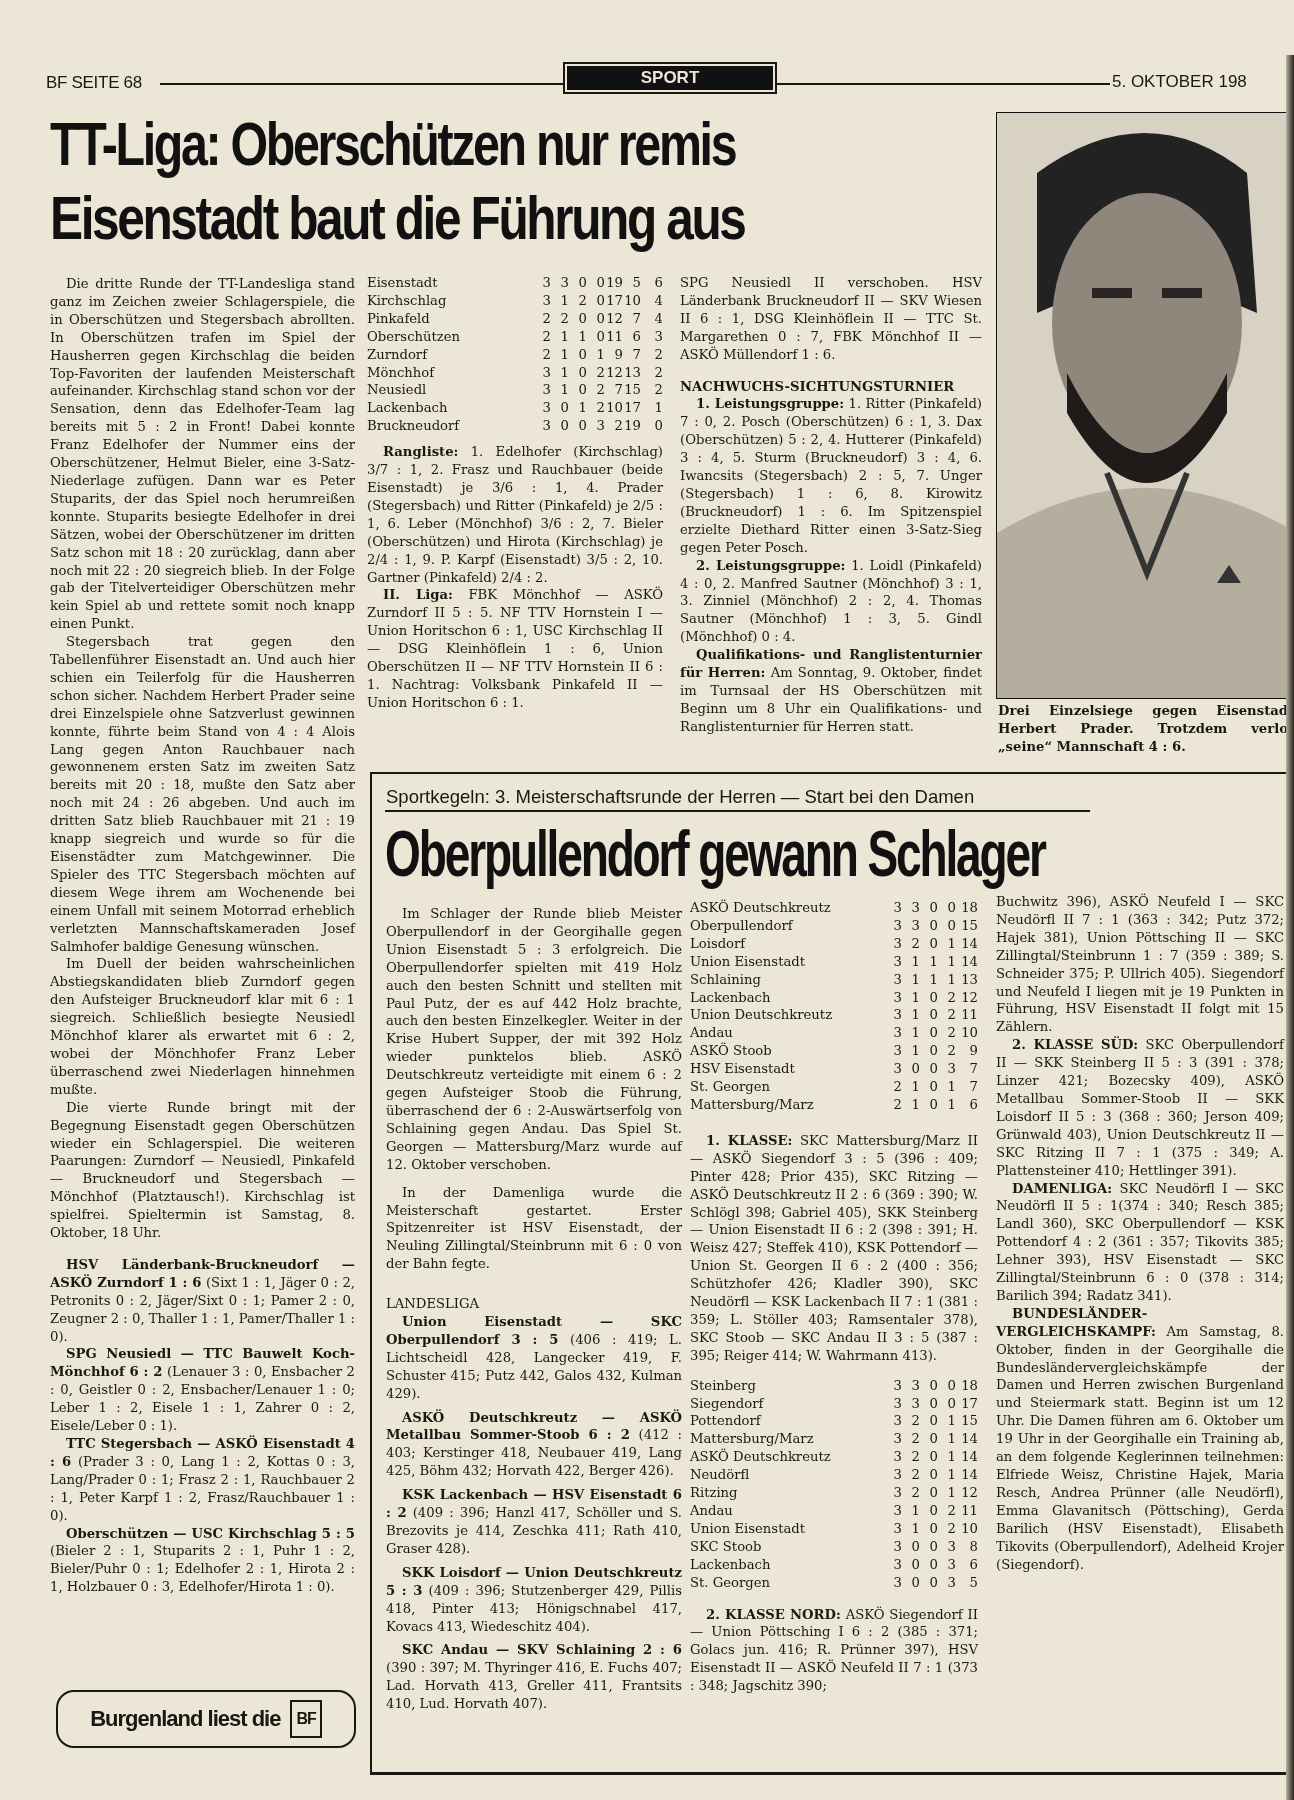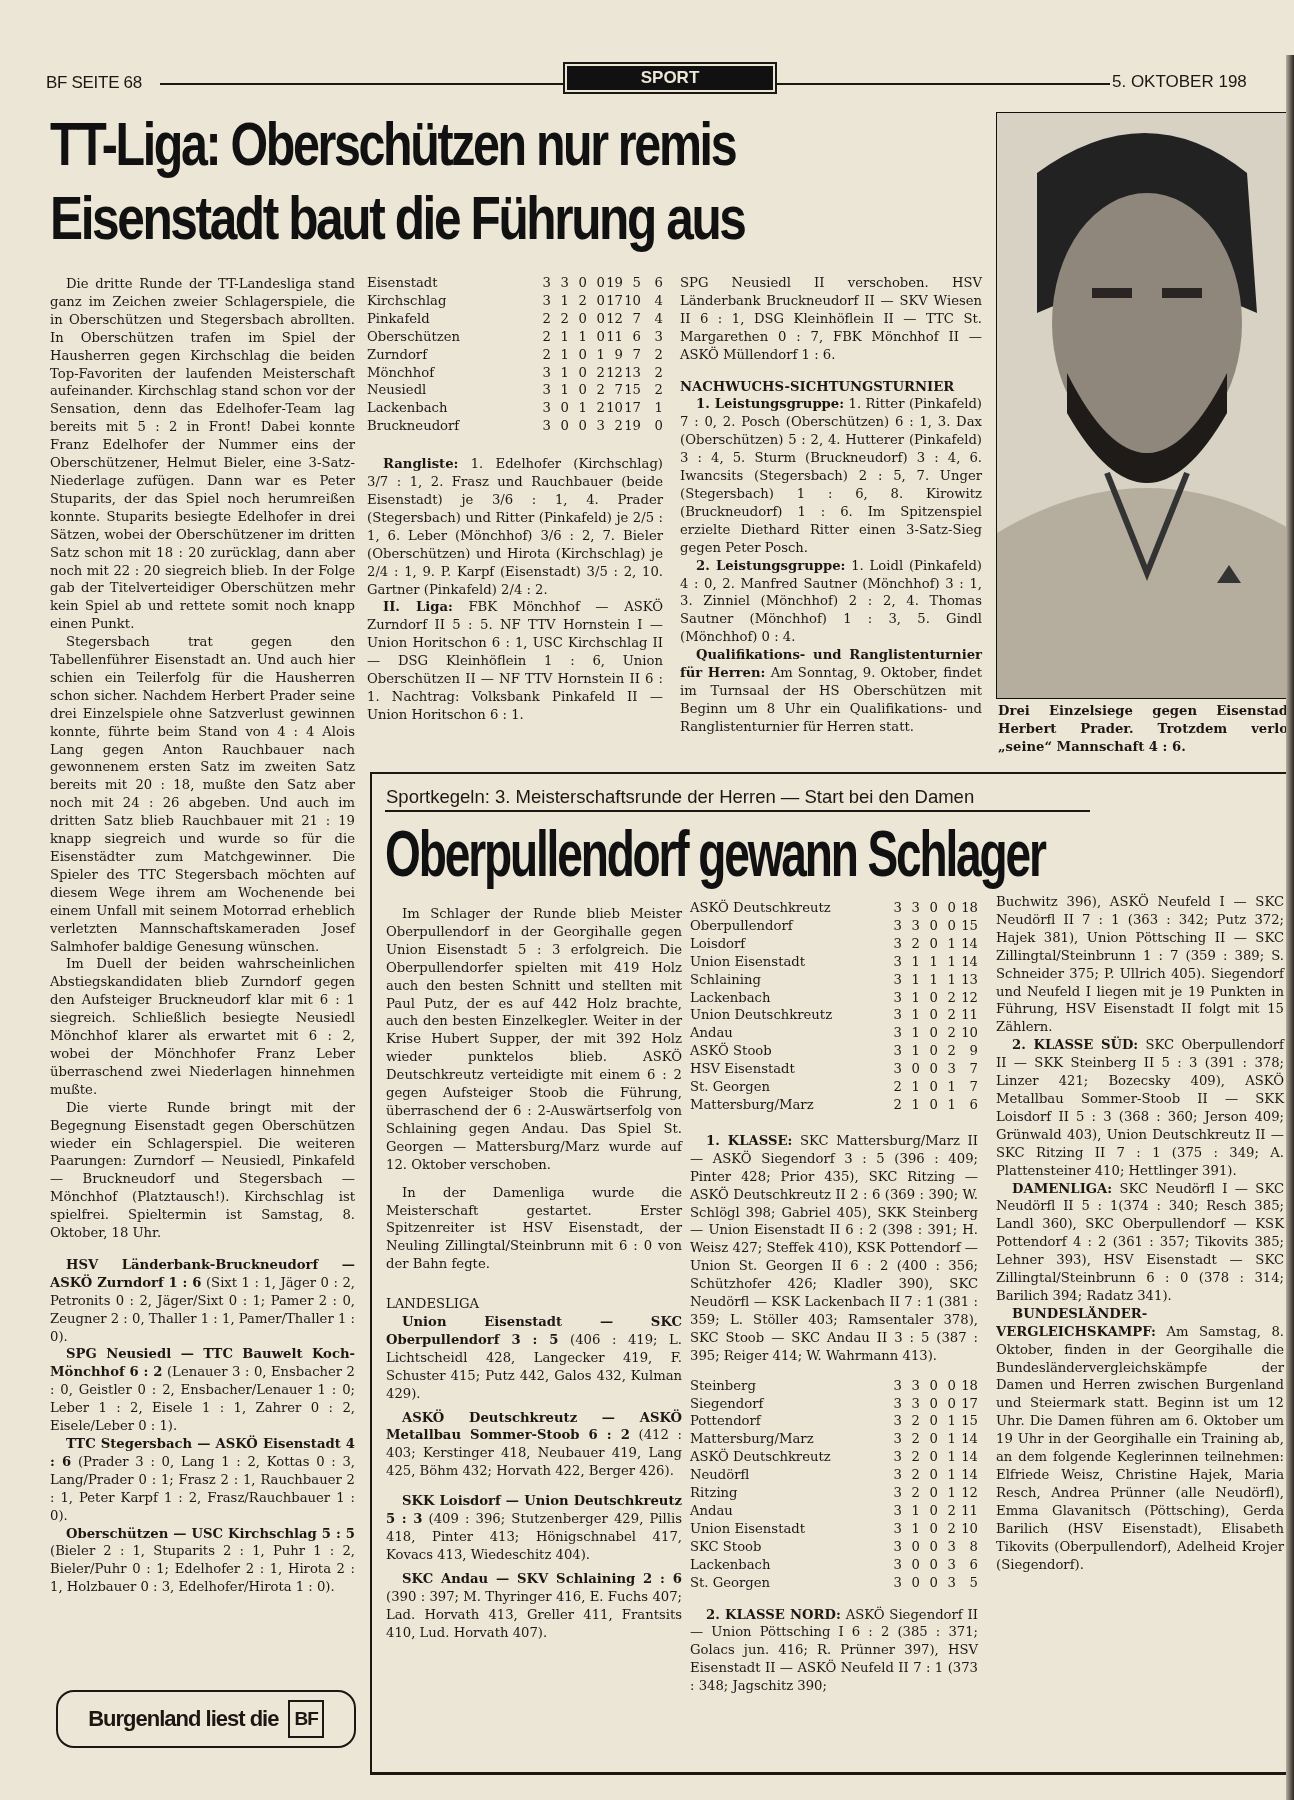--- a/index.html
+++ b/index.html
@@ -21,21 +21,21 @@
   .h2{left:50px;top:182px;font-size:62px;transform:scaleX(0.80);}
   .photo{left:996px;top:112px;width:300px;height:585px;background:#3a3530;overflow:hidden;border:1px solid #111;}
   .caption{left:998px;top:702px;width:290px;font-weight:bold;font-size:13.2px;line-height:17.9px;text-align:justify;}
   table.standings{border-collapse:collapse;font-size:13.2px;line-height:17.9px;}
   table.standings td{padding:0;text-align:right;}
   table.standings td.team{text-align:left;}
   .rule{background:#1b1713;height:2px;}
   .kicker{left:386px;top:786px;font-family:"Liberation Sans",sans-serif;font-size:18.5px;white-space:nowrap;}
   .h3{left:385px;top:817px;font-size:64px;transform:scaleX(0.72);}
   .ad{left:56px;top:1690px;width:300px;height:58px;border:2px solid #1b1713;border-radius:18px;box-sizing:border-box;display:flex;align-items:center;justify-content:center;gap:10px;font-family:"Liberation Sans",sans-serif;font-weight:bold;font-size:22px;letter-spacing:-1px;}
-  .ad-logo{border:2px solid #1b1713;padding:0 4px;font-size:19px;line-height:34px;}
+  .ad-logo{border:2px solid #1b1713;padding:0 4px;font-size:16px;line-height:34px;}
   .right-shadow{right:0;top:55px;width:8px;height:1745px;background:linear-gradient(90deg,#b8b0a0,#2a2520);}
 </style>
 </head>
 <body>
 
 <div class="abs mast-left">BF SEITE 68</div>
 <div class="abs mast-line" style="left:160px;width:403px;"></div>
 <div class="abs mast-badge">
   <div class="mast-badge-inner">SPORT</div>
 </div>
@@ -160,21 +160,21 @@
           <td style="width: 18px;">3</td>
           <td style="width: 18px;">0</td>
           <td style="width: 18px;">0</td>
           <td style="width: 18px;">3</td>
           <td style="width: 18px;">2</td>
           <td style="width: 18px;">19</td>
           <td style="width: 22px;">0</td>
         </tr>
       </tbody>
   </table>
-  <p style="margin-top:20px;"><b>Rangliste:</b><span> 1. Edelhofer (Kirchschlag) 3/7 : 1, 2. Frasz und Rauchbauer (beide Eisenstadt) je 3/6 : 1, 4. Prader (Stegersbach) und Ritter (Pinkafeld) je 2/5 : 1, 6. Leber (Mönchhof) 3/6 : 2, 7. Bieler (Oberschützen) und Hirota (Kirchschlag) je 2/4 : 1, 9. P. Karpf (Eisenstadt) 3/5 : 2, 10. Gartner (Pinkafeld) 2/4 : 2.</span></p>
+  <p style="margin-top:8px;"><b>Rangliste:</b><span> 1. Edelhofer (Kirchschlag) 3/7 : 1, 2. Frasz und Rauchbauer (beide Eisenstadt) je 3/6 : 1, 4. Prader (Stegersbach) und Ritter (Pinkafeld) je 2/5 : 1, 6. Leber (Mönchhof) 3/6 : 2, 7. Bieler (Oberschützen) und Hirota (Kirchschlag) je 2/4 : 1, 9. P. Karpf (Eisenstadt) 3/5 : 2, 10. Gartner (Pinkafeld) 2/4 : 2.</span></p>
   <p><b>II. Liga:</b><span> FBK Mönchhof — ASKÖ Zurndorf II 5 : 5. NF TTV Hornstein I — Union Horitschon 6 : 1, USC Kirchschlag II — DSG Kleinhöflein 1 : 6, Union Oberschützen II — NF TTV Hornstein II 6 : 1. Nachtrag: Volksbank Pinkafeld II — Union Horitschon 6 : 1.</span></p>
 </div>
 
 <div class="abs body-text" style="left:680px;top:274px;width:302px;">
   <p class="noind">SPG Neusiedl II verschoben. HSV Länderbank Bruckneudorf II — SKV Wiesen II 6 : 1, DSG Kleinhöflein II — TTC St. Margarethen 0 : 7, FBK Mönchhof II — ASKÖ Müllendorf 1 : 6.</p>
   <div class="gap"></div>
   <p class="noind" style="font-weight:bold;">NACHWUCHS-SICHTUNGSTURNIER</p>
   <p><b>1. Leistungsgruppe:</b><span> 1. Ritter (Pinkafeld) 7 : 0, 2. Posch (Oberschützen) 6 : 1, 3. Dax (Oberschützen) 5 : 2, 4. Hutterer (Pinkafeld) 3 : 4, 5. Sturm (Bruckneudorf) 3 : 4, 6. Iwancsits (Stegersbach) 2 : 5, 7. Unger (Stegersbach) 1 : 6, 8. Kirowitz (Bruckneudorf) 1 : 6. Im Spitzenspiel erzielte Diethard Ritter einen 3-Satz-Sieg gegen Peter Posch.</span></p>
   <p><b>2. Leistungsgruppe:</b><span> 1. Loidl (Pinkafeld) 4 : 0, 2. Manfred Sautner (Mönchhof) 3 : 1, 3. Zinniel (Mönchhof) 2 : 2, 4. Thomas Sautner (Mönchhof) 1 : 3, 5. Gindl (Mönchhof) 0 : 4.</span></p>
   <p><b>Qualifikations- und Ranglistenturnier für Herren:</b><span> Am Sonntag, 9. Oktober, findet im Turnsaal der HS Oberschützen mit Beginn um 8 Uhr ein Qualifikations- und Ranglistenturnier für Herren statt.</span></p>
@@ -190,20 +190,21 @@
 <div class="abs body-text" style="left:386px;top:905px;width:296px;">
   <p>Im Schlager der Runde blieb Meister Oberpullendorf in der Georgihalle gegen Union Eisenstadt 5 : 3 erfolgreich. Die Oberpullendorfer spielten mit 419 Holz auch den besten Schnitt und stellten mit Paul Putz, der es auf 442 Holz brachte, auch den besten Einzelkegler. Weiter in der Krise Hubert Supper, der mit 392 Holz wieder punktelos blieb. ASKÖ Deutschkreutz verteidigte mit einem 6 : 2 gegen Aufsteiger Stoob die Führung, überraschend der 6 : 2-Auswärtserfolg von Schlaining gegen Andau. Das Spiel St. Georgen — Mattersburg/Marz wurde auf 12. Oktober verschoben.</p>
   <div class="gap" style="height:10px;"></div>
   <p>In der Damenliga wurde die Meisterschaft gestartet. Erster Spitzenreiter ist HSV Eisenstadt, der Neuling Zillingtal/Steinbrunn mit 6 : 0 von der Bahn fegte.</p>
   <div class="gap" style="height:22px;"></div>
   <p class="noind" style="font-weight:normal;">LANDESLIGA</p>
   <p><b>Union Eisenstadt — SKC Oberpullendorf 3 : 5</b><span> (406 : 419; L. Lichtscheidl 428, Langecker 419, F. Schuster 415; Putz 442, Galos 432, Kulman 429).</span></p>
   <div class="gap" style="height:6px;"></div>
   <p><b>ASKÖ Deutschkreutz — ASKÖ Metallbau Sommer-Stoob 6 : 2</b><span> (412 : 403; Kerstinger 418, Neubauer 419, Lang 425, Böhm 432; Horvath 422, Berger 426).</span></p>
   <div class="gap" style="height:6px;"></div>
+  <p><b>KSK Lackenbach — HSV Eisenstadt 6 : 2</b><span> (409 : 396; Hanzl 417, Schöller und S. Brezovits je 414, Zeschka 411; Rath 410, Graser 428).</span></p>
   <div class="gap" style="height:6px;"></div>
   <p><b>SKK Loisdorf — Union Deutschkreutz 5 : 3</b><span> (409 : 396; Stutzenberger 429, Pillis 418, Pinter 413; Hönigschnabel 417, Kovacs 413, Wiedeschitz 404).</span></p>
   <div class="gap" style="height:6px;"></div>
   <p><b>SKC Andau — SKV Schlaining 2 : 6</b><span> (390 : 397; M. Thyringer 416, E. Fuchs 407; Lad. Horvath 413, Greller 411, Frantsits 410, Lud. Horvath 407).</span></p>
 </div>
 
 <div class="abs body-text" style="left:690px;top:899px;width:288px;">
   <table class="standings" style="width:288px;">
     <tbody id="ll-standings">
         <tr>

